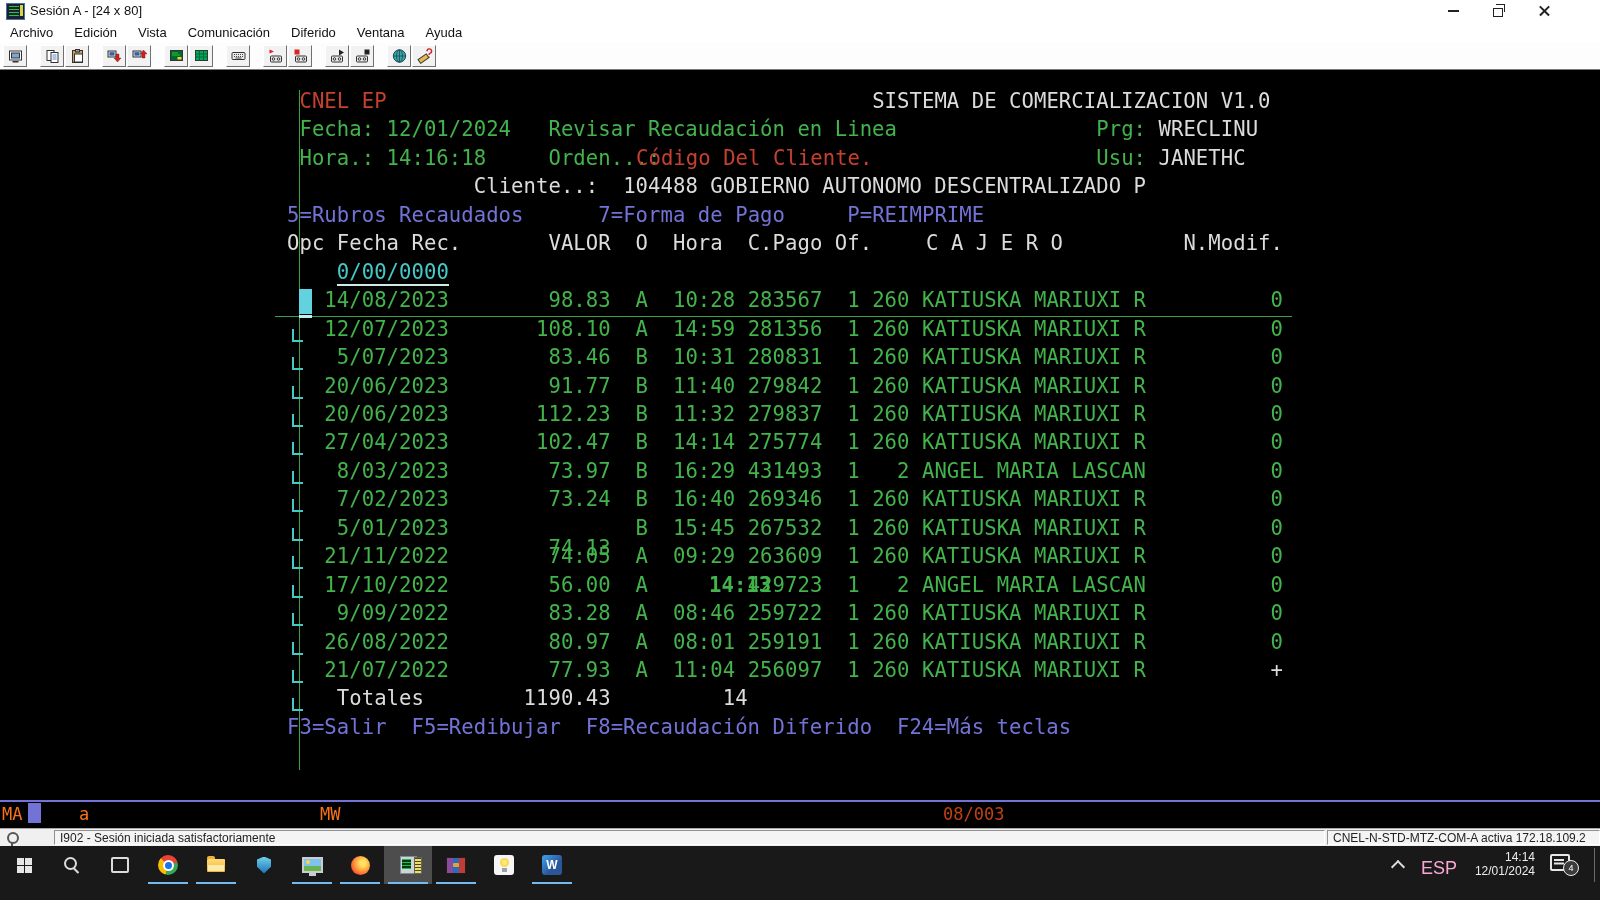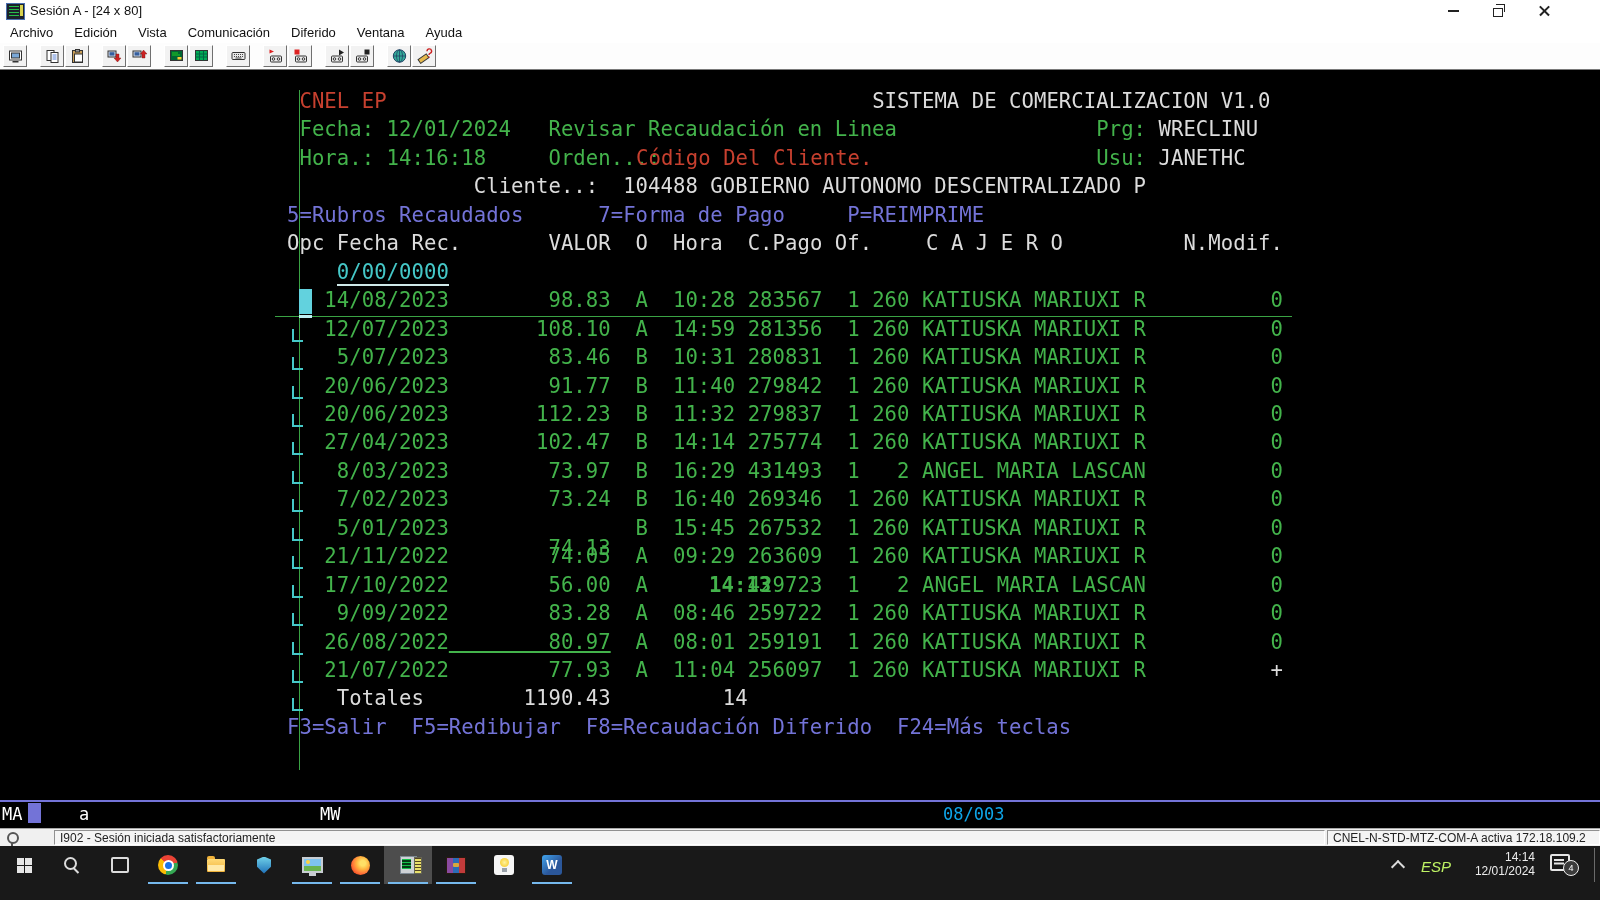--- a/index.html
+++ b/index.html
@@ -31,23 +31,23 @@
     white-space:pre;line-height:24px;z-index:3;}
   .c-green{color:#43b34b;} .c-white{color:#dcdcdc;} .c-red{color:#c7402f;}
   .c-blue{color:#7373d7;} .c-cyan{color:#45c8c8;}
   .useg{border-bottom:2px solid #cfe8e8;padding-bottom:0px;}
   #rule-v{position:absolute;left:299px;top:20px;width:1px;height:680px;background:#3aa344;z-index:1;}
   #rule-h{position:absolute;left:275px;top:246px;width:1017px;height:1px;background:#3aa344;z-index:1;}
   #cursor{position:absolute;left:299px;top:219px;width:13px;height:25px;background:#62d2de;z-index:2;}
   #cursor-tick{position:absolute;left:299px;top:245px;width:13px;height:3px;background:#bfeef2;z-index:2;}
   .opc-marker{position:absolute;width:9px;height:11px;border-left:2px solid #45c8c8;border-bottom:2px solid #45c8c8;z-index:2;}
   #oia-sep{position:absolute;left:0;top:730px;width:1600px;height:2px;background:#7373d7;}
-  .oia-txt{position:absolute;top:734px;font-family:"DejaVu Sans Mono",monospace;font-size:17px;color:#ffffff;}
+  .oia-txt{position:absolute;top:734px;font-family:"DejaVu Sans Mono",monospace;font-size:17px;color:#f97316;}
   #oia-block{position:absolute;left:28px;top:733px;width:13px;height:20px;background:#7373d7;}
-  #oia-pos{color:#0ea5e9;}
+  #oia-pos{color:#c2410c;}
   
   #statusbar{position:absolute;left:0;top:828px;width:1600px;height:32px;background:#f0f0f0;border-top:1px solid #a8a8a8;box-sizing:border-box;}
   #sb-ico{position:absolute;left:7px;top:3px;width:8px;height:8px;border:2px solid #555;border-radius:50%;}
   #sb-ico::after{content:"";position:absolute;left:2px;top:8px;width:2px;height:5px;background:#555;}
   .sb-panel{position:absolute;top:1px;height:15px;background:#f4f4f4;border:1px solid;border-color:#909090 #ffffff #ffffff #909090;
     font-size:12px;color:#222;line-height:15px;padding-left:5px;box-sizing:border-box;white-space:nowrap;overflow:hidden;}
   #sb-msg{left:54px;width:1271px;} #sb-conn{left:1327px;width:273px;}
   
   #taskbar{position:absolute;left:0;top:846px;width:1600px;height:54px;background:#191919;}
   #taskbar-apps{position:absolute;left:0;top:0;height:38px;display:flex;}
@@ -75,21 +75,21 @@
   .g-terminal-session::after{content:"";position:absolute;right:-6px;top:0;width:6px;height:15px;background:#e8e06a repeating-linear-gradient(#554422 0 1px,transparent 1px 3px);border:1px solid #665;}
   .g-winrar{width:18px;height:15px;background:linear-gradient(90deg,#8a4aa0 0 32%,#2b6cb8 34% 64%,#c23b3b 66% 100%);border:1px solid #2a1a10;}
   .g-winrar::after{content:"";position:absolute;left:6px;top:5px;width:6px;height:4px;background:#d8a83e;border-radius:1px;}
   .g-ideas-app{width:20px;height:20px;background:#f6f6f6;border-radius:3px;}
   .g-ideas-app::before{content:"";position:absolute;left:5.5px;top:3px;width:9px;height:9px;border-radius:50%;background:radial-gradient(#fff3a0,#f6c514);}
   .g-ideas-app::after{content:"";position:absolute;left:8px;top:13px;width:5px;height:4px;background:#9aa2aa;}
   .g-word{width:20px;height:20px;background:linear-gradient(135deg,#41a5ee,#2b579a 60%);border-radius:3px;display:flex;align-items:center;justify-content:center;}
   .gletter{color:#fff;font:bold 12px "Liberation Sans",sans-serif;}
   #tray{position:absolute;right:0;top:0;height:38px;width:215px;}
   #tray-chevron{position:absolute;left:8px;top:16px;width:8px;height:8px;border-left:2px solid #dcdcdc;border-top:2px solid #dcdcdc;transform:rotate(45deg);}
-  #tray-lang{position:absolute;left:36px;top:12px;color:#bef264;font-size:15px;font-style:italic;}
+  #tray-lang{position:absolute;left:36px;top:12px;color:#f9a8d4;font-size:18px;}
   #tray-clock{position:absolute;left:70px;top:4px;width:80px;text-align:right;color:#ececec;font-size:12px;line-height:14px;}
   #tray-notif{position:absolute;left:165px;top:8px;width:16px;height:13px;border:2px solid #e6e6e6;border-radius:2px;background:#191919;}
   #tray-notif::before{content:"";position:absolute;left:2px;top:3px;width:10px;height:1.5px;background:#e6e6e6;box-shadow:0 3.5px #e6e6e6;}
   #tray-badge{position:absolute;left:178px;top:14px;width:14px;height:14px;border-radius:50%;background:#3c3c3c;border:1.5px solid #efefef;
     color:#fff;font-size:9px;display:flex;align-items:center;justify-content:center;}
   #show-desktop{position:absolute;right:5px;top:2px;width:1px;height:34px;background:#6a6a6a;}
 </style>
 </head>
 <body>
 
@@ -367,21 +367,21 @@
       <span class="tseg c-green" style="left: 448.85px; top: 531.1px;">        83.28</span>
       <span class="tseg c-green" style="left: 635.6px; top: 531.1px;">A</span>
       <span class="tseg c-green" style="left: 672.95px; top: 531.1px;">08:46</span>
       <span class="tseg c-green" style="left: 747.65px; top: 531.1px;">259722</span>
       <span class="tseg c-green" style="left: 847.25px; top: 531.1px;">1</span>
       <span class="tseg c-green" style="left: 872.15px; top: 531.1px;">260</span>
       <span class="tseg c-green" style="left: 921.95px; top: 531.1px;">KATIUSKA MARIUXI R</span>
       <span class="tseg c-green" style="left: 1270.55px; top: 531.1px;">0</span>
       <div class="opc-marker" style="left: 292px; top: 543.1px;"></div>
       <span class="tseg c-green" style="left: 324.35px; top: 559.55px;">26/08/2022</span>
-      <span class="tseg c-green" style="left: 448.85px; top: 559.55px; text-decoration: underline;">        80.97</span>
+      <span class="tseg c-green" style="left: 448.85px; top: 559.55px;">        80.97</span>
       <span class="tseg c-green" style="left: 635.6px; top: 559.55px;">A</span>
       <span class="tseg c-green" style="left: 672.95px; top: 559.55px;">08:01</span>
       <span class="tseg c-green" style="left: 747.65px; top: 559.55px;">259191</span>
       <span class="tseg c-green" style="left: 847.25px; top: 559.55px;">1</span>
       <span class="tseg c-green" style="left: 872.15px; top: 559.55px;">260</span>
       <span class="tseg c-green" style="left: 921.95px; top: 559.55px;">KATIUSKA MARIUXI R</span>
       <span class="tseg c-green" style="left: 1270.55px; top: 559.55px;">0</span>
       <div class="opc-marker" style="left: 292px; top: 571.55px;"></div>
       <span class="tseg c-green" style="left: 324.35px; top: 588px;">21/07/2022</span>
       <span class="tseg c-green" style="left: 448.85px; top: 588px;">        77.93</span>

